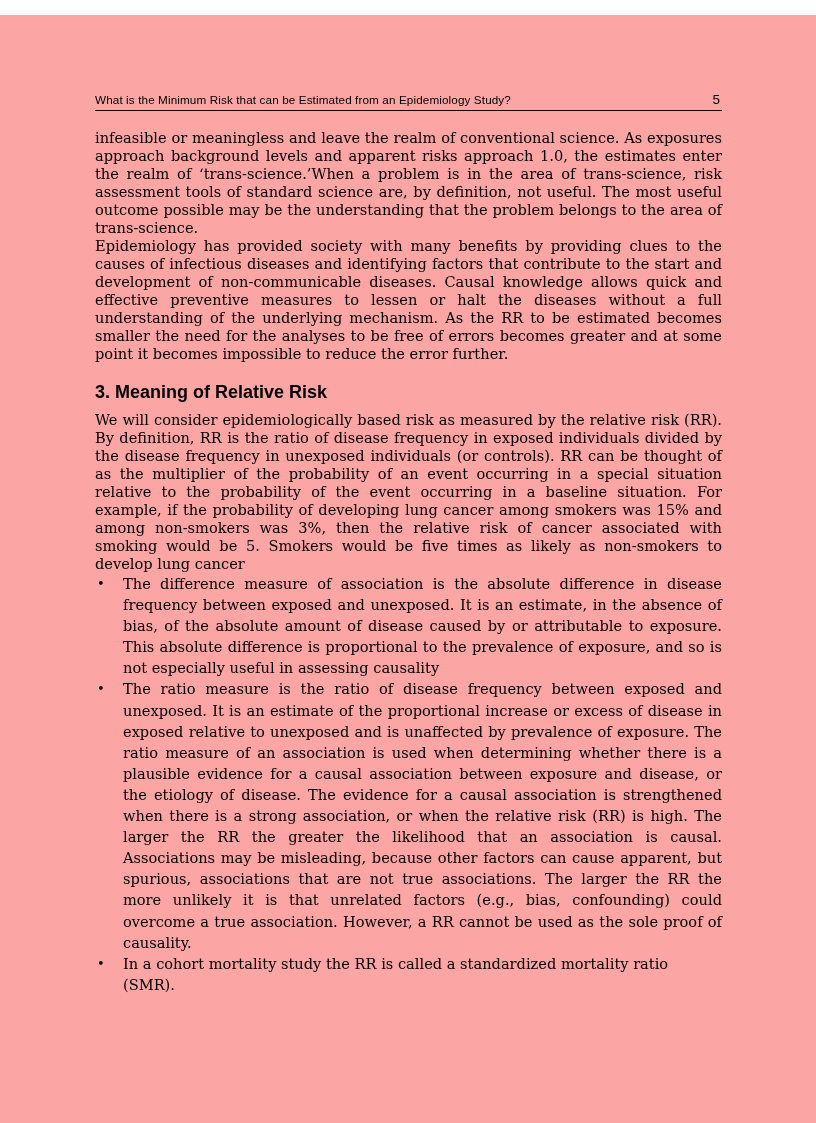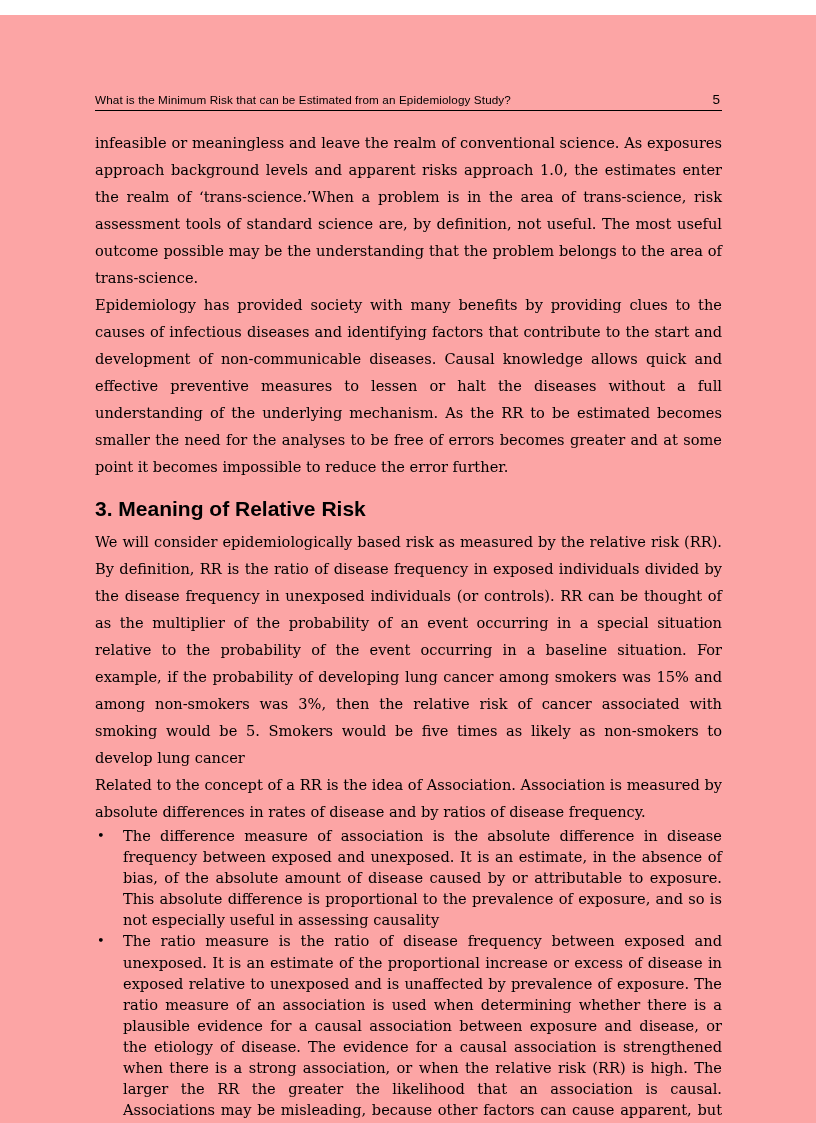--- a/index.html
+++ b/index.html
@@ -50,31 +50,31 @@
   }
   .running-header .page-num {
     font-size: 13.5px;
     padding-right: 2px;
   }
 
   
   p.body {
     margin: 0;
     font-size: 14.6px;
-    line-height: 27px;
+    line-height: 18px;
     text-align: justify;
     text-justify: inter-word;
     hyphens: none;
   }
 
   
   h2.section-heading {
     font-family: "Liberation Sans", sans-serif;
     font-weight: bold;
-    font-size: 21px;
+    font-size: 18px;
     line-height: 20px;
     margin: 19px 0 9px 0;
     text-align: left;
   }
 
   
   ul.bullets {
     list-style: none;
     margin: 0;
     padding: 0;
@@ -112,21 +112,20 @@
     </div>
 
     <p class="body">infeasible or meaningless and leave the realm of conventional science. As exposures approach background levels and apparent risks approach 1.0, the estimates enter the realm of ‘trans-science.’When a problem is in the area of trans-science, risk assessment tools of standard science are, by definition, not useful. The most useful outcome possible may be the understanding that the problem belongs to the area of trans-science.</p>
 
     <p class="body">Epidemiology has provided society with many benefits by providing clues to the causes of infectious diseases and identifying factors that contribute to the start and development of non-communicable diseases. Causal knowledge allows quick and effective preventive measures to lessen or halt the diseases without a full understanding of the underlying mechanism. As the RR to be estimated becomes smaller the need for the analyses to be free of errors becomes greater and at some point it becomes impossible to reduce the error further.</p>
 
     <h2 class="section-heading">3. Meaning of Relative Risk</h2>
 
     <p class="body">We will consider epidemiologically based risk as measured by the relative risk (RR). By definition, RR is the ratio of disease frequency in exposed individuals divided by the disease frequency in unexposed individuals (or controls). RR can be thought of as the multiplier of the probability of an event occurring in a special situation relative to the probability of the event occurring in a baseline situation. For example, if the probability of developing lung cancer among smokers was 15% and among non-smokers was 3%, then the relative risk of cancer associated with smoking would be 5. Smokers would be five times as likely as non-smokers to develop lung cancer</p>
 
-    <p class="body">Related to the concept of a RR is the idea of Association. Association is measured by absolute differences in rates of disease and by ratios of disease frequency.</p>
 
     <ul class="bullets">
       <li>
         <span class="bullet-glyph">•</span>
         <span>The difference measure of association is the absolute difference in disease frequency between exposed and unexposed. It is an estimate, in the absence of bias, of the absolute amount of disease caused by or attributable to exposure. This absolute difference is proportional to the prevalence of exposure, and so is not especially useful in assessing causality</span>
       </li>
       <li>
         <span class="bullet-glyph">•</span>
         <span>The ratio measure is the ratio of disease frequency between exposed and unexposed. It is an estimate of the proportional increase or excess of disease in exposed relative to unexposed and is unaffected by prevalence of exposure. The ratio measure of an association is used when determining whether there is a plausible evidence for a causal association between exposure and disease, or the etiology of disease. The evidence for a causal association is strengthened when there is a strong association, or when the relative risk (RR) is high. The larger the RR the greater the likelihood that an association is causal. Associations may be misleading, because other factors can cause apparent, but spurious, associations that are not true associations. The larger the RR the more unlikely it is that unrelated factors (e.g., bias, confounding) could overcome a true association. However, a RR cannot be used as the sole proof of causality.</span>
       </li>

